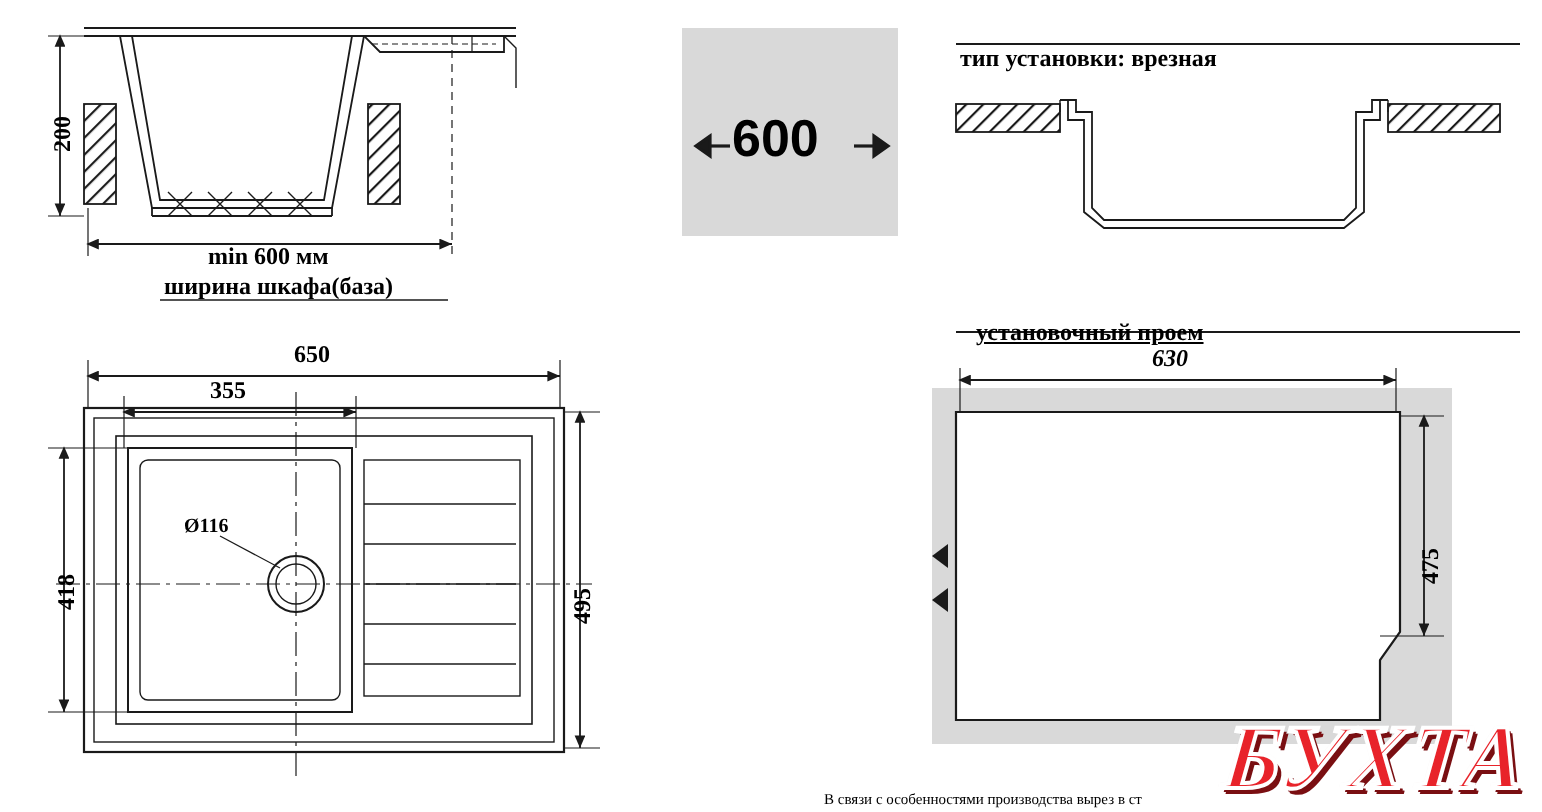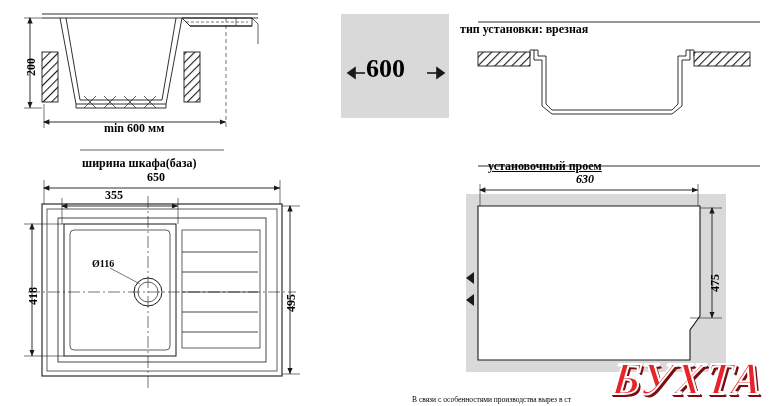--- a/index.html
+++ b/index.html
@@ -13,21 +13,21 @@
   }
   .canvas{position:absolute;left:0;top:0;width:771px;height:406px;}
   .lbl{position:absolute;font-family:"Liberation Serif",serif;font-weight:bold;white-space:nowrap;}
   .lbl.small{font-size:10px;}
   .lbl.big{font-size:12px;}
   .rot{transform:rotate(-90deg);transform-origin:left top;}
   .grey-box{
     position:absolute;background:#d9d9d9;
   }
   .num600{
-    position:absolute;font-size:26px;font-weight:bold;font-family:Liberation Serif, serif;
+    position:absolute;font-size:26px;font-weight:bold;font-family:Liberation Sans, sans-serif;
   }
   .tiny{position:absolute;font-size:7.5px;font-family:"Liberation Serif",serif;}
   
   .wm{
     position:absolute;right:2px;bottom:2px;
     font-family:"Liberation Serif",serif;
     font-weight:bold;font-style:italic;
     font-size:46px;
     color:#e8232a;
     letter-spacing:1px;
@@ -179,23 +179,23 @@
     <path d="M14,54 L7,59 L14,64 Z"></path>
     <line x1="86" y1="59" x2="96" y2="59"></line>
     <path d="M96,54 L103,59 L96,64 Z"></path>
   </g>
 </svg>
 
 <div class="lbl big rot" style="left:24px;top:76px;">200</div>
 
 <div class="lbl big" style="left:104px;top:121px;text-align:center;">min 600 мм</div>
 
-<div class="lbl big" style="left:82px;top:136px;margin-top:20px;">ширина шкафа(база)</div>
-
-<div class="lbl big" style="left:460px;top:22px;">тип установки: врезная</div>
+<div class="lbl big" style="left:82px;top:136px;">ширина шкафа(база)</div>
+
+<div class="lbl big" style="left:480px;top:22px;">тип установки: врезная</div>
 
 <div class="lbl big" style="left:488px;top:159px;text-decoration:underline;">установочный проем</div>
 
 <div class="lbl big" style="left:576px;top:172px;font-style:italic;">630</div>
 
 <div class="lbl big rot" style="left:708px;top:292px;">475</div>
 
 <div class="tiny" style="left:412px;top:395px;">В связи с особенностями производства вырез в ст</div>
 
 <div class="lbl big" style="left:147px;top:170px;text-align:right;">650</div>

